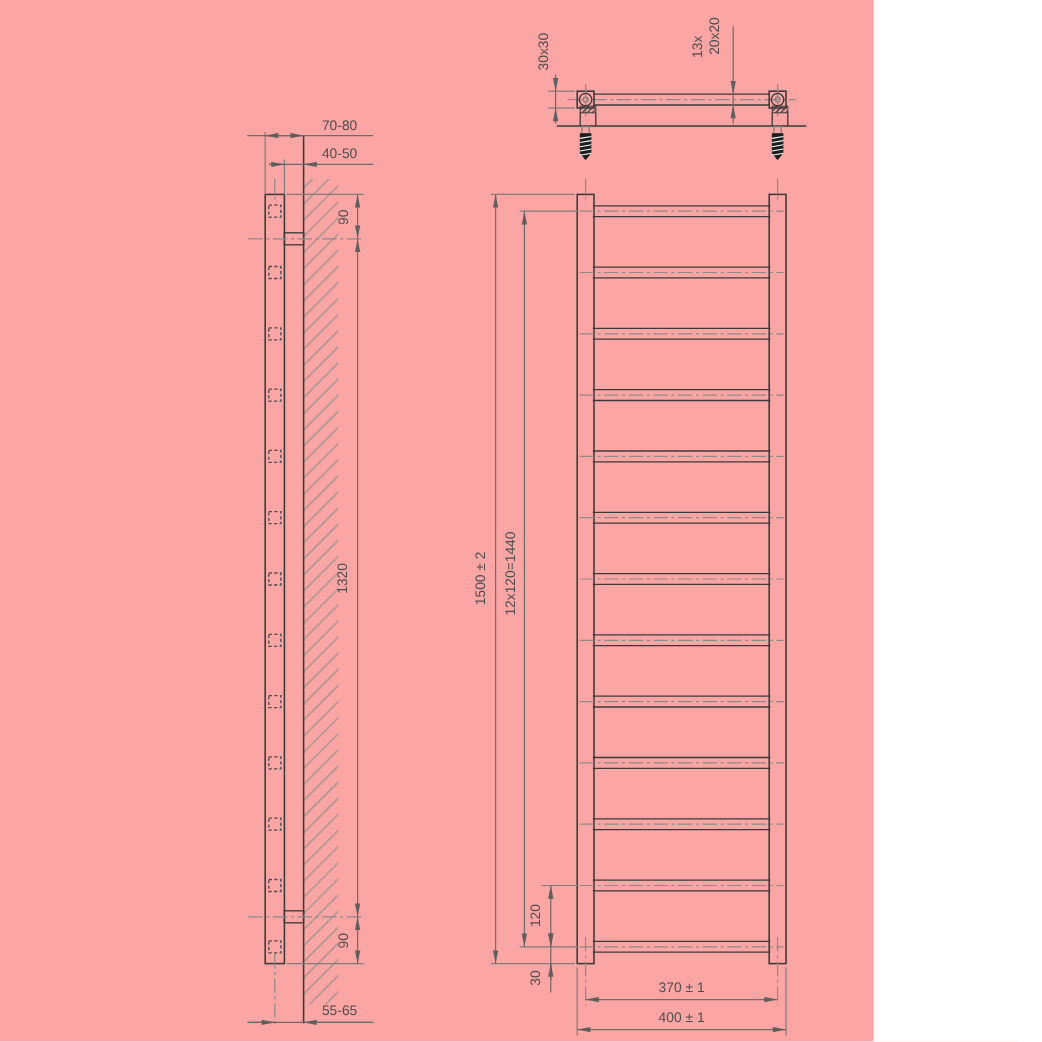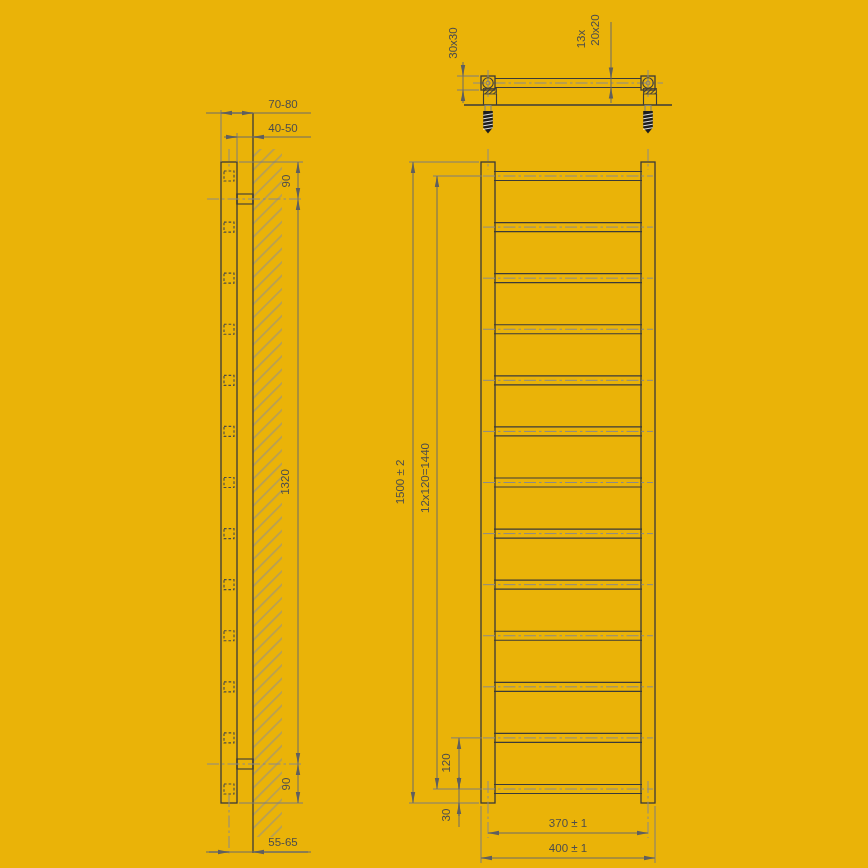--- a/index.html
+++ b/index.html
@@ -1,16 +1,16 @@
 <!DOCTYPE html>
 <html><head>
 <meta charset="utf-8">
 <style>
   html,body { margin:0; padding:0; background:#ffffff; }
-  .stage { width:868px; height:868px; background:#eab308; position:relative; overflow:hidden; }
+  .stage { width:728px; height:868px; background:#fca5a5; position:relative; overflow:hidden; }
   svg { display:block; }
   .obj  { stroke:#3a3a3a; stroke-width:1.3; fill:none; }
   .obj2 { stroke:#3a3a3a; stroke-width:1.1; fill:none; }
   .thin { stroke:#7d7d7d; stroke-width:1; fill:none; }
   .dim  { stroke:#6b6b6b; stroke-width:1; fill:none; }
   .cl   { stroke:#8a8a8a; stroke-width:1; fill:none; stroke-dasharray:12 3 2.5 3; }
   .hid  { stroke:#4a4a4a; stroke-width:1.1; fill:none; stroke-dasharray:2.6 2; }
   .lbl  { font-family:"Liberation Sans", sans-serif; font-size:11.5px; fill:#4d4d4d; }
   .scr  { fill:#1d1d1d; stroke:none; }
   .scrl { stroke:#fbfbfb; stroke-width:0.9; }

